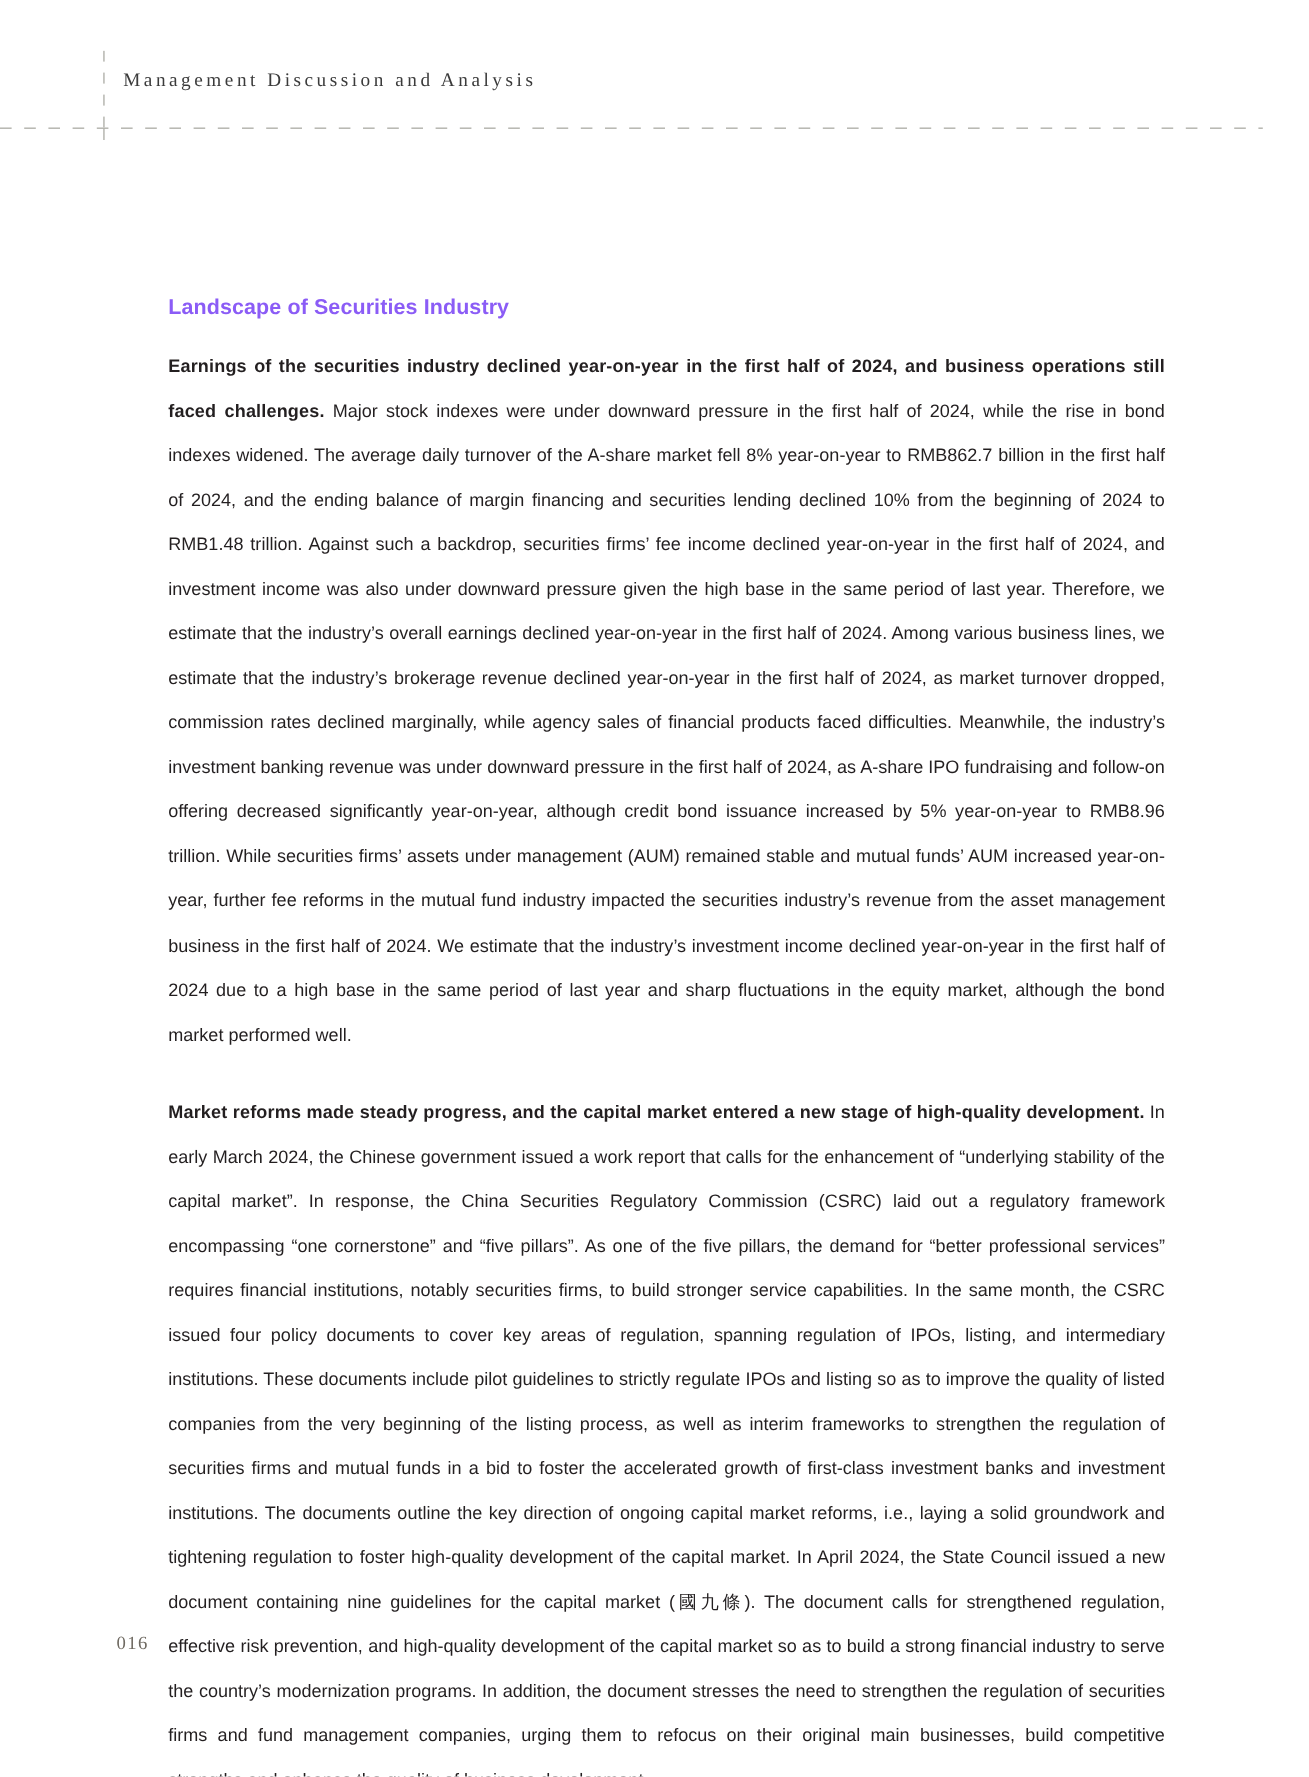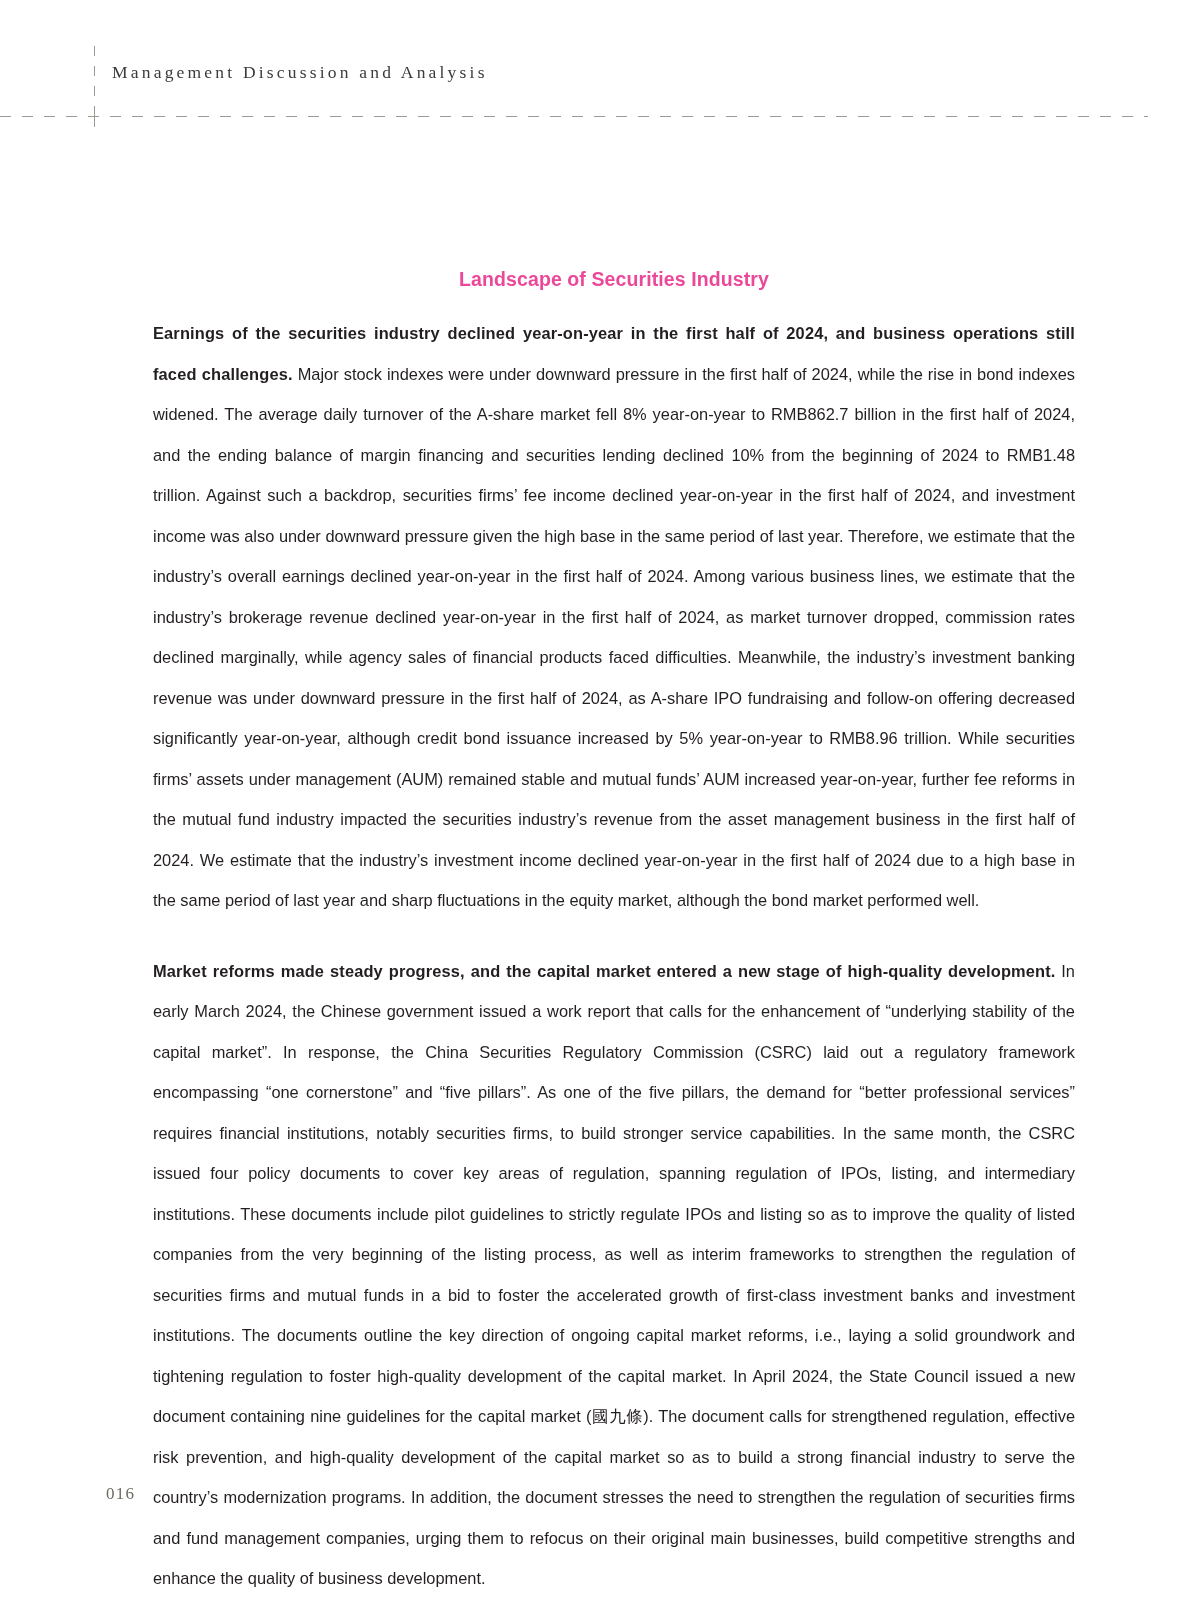--- a/index.html
+++ b/index.html
@@ -83,28 +83,27 @@
   .content {
     position: absolute;
     left: 153px;
     top: 268px;
     width: 922px;
   }
 
   .section-title {
     font-size: 19.5px;
     font-weight: bold;
-    color: #ec4899;
+    color: #8b5cf6;
     margin: 0 0 22px 0;
     letter-spacing: 0.1px;
-    text-align: center;
   }
 
   p.body-par {
-    margin: 0 0 30px 0;
+    margin: 0 16px 30px 0;
     font-size: 16.4px;
     line-height: 40.5px;
     text-align: justify;
     text-justify: inter-word;
     color: #231f20;
     hyphens: none;
   }
 
   p.body-par:last-child {
     margin-bottom: 0;

